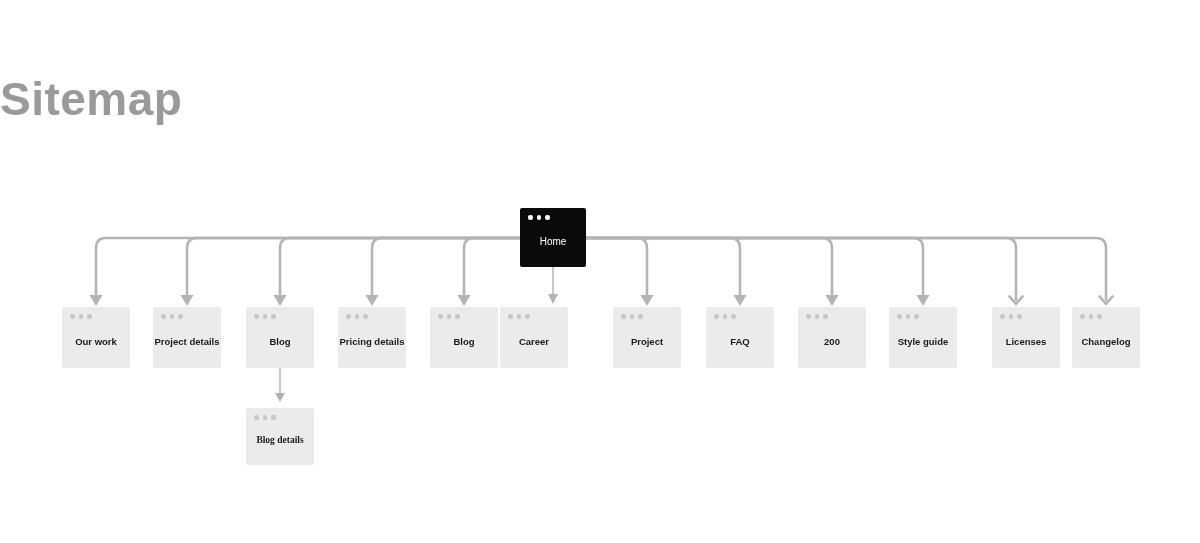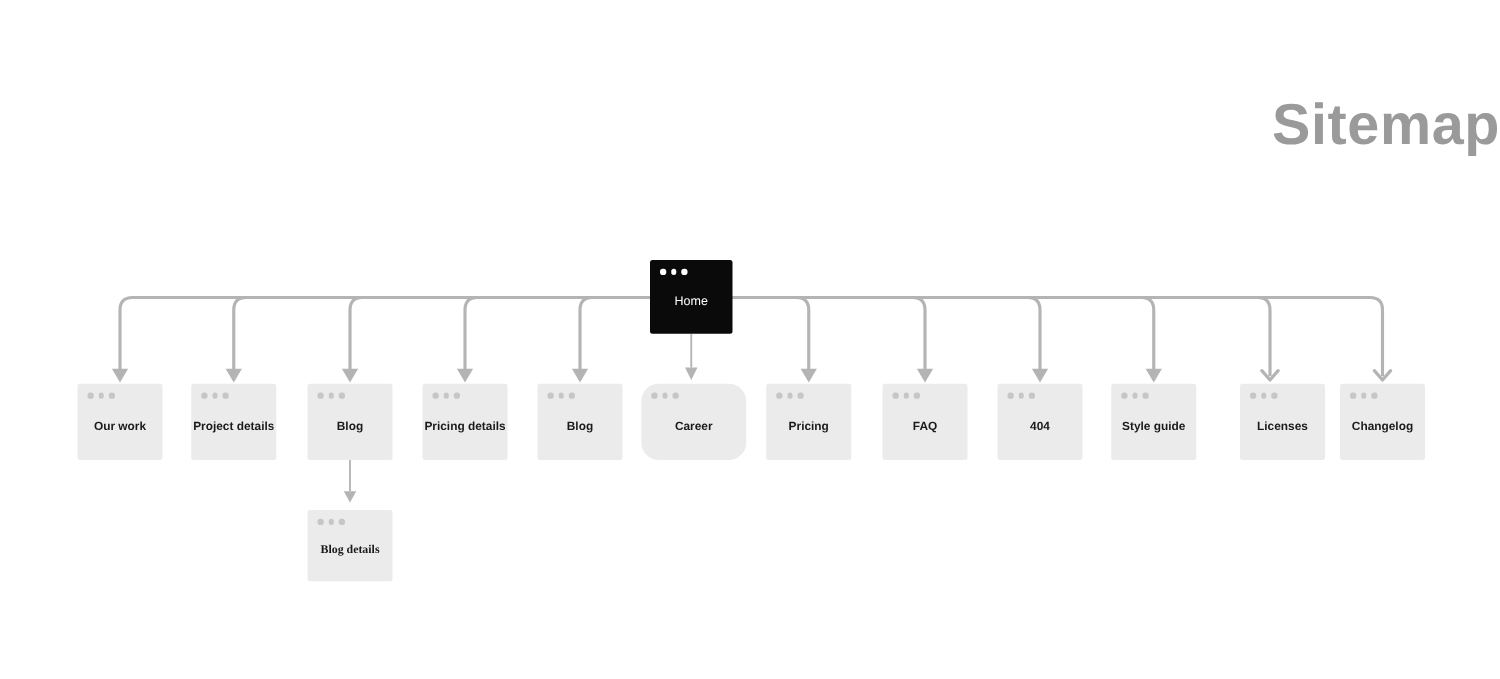--- a/index.html
+++ b/index.html
@@ -12,21 +12,21 @@
     width: 1200px;
     height: 543px;
     background: #ffffff;
     overflow: hidden;
   }
   .title {
     position: absolute;
     left: 0; top: 72px;
     width: 100%;
     margin: 0;
-    text-align: right;
+    text-align: left;
     font-size: 46px;
     font-weight: 700;
     letter-spacing: 0.5px;
   }
   #connectors {
     position: absolute;
     left: 0; top: 0;
   }
   .node {
     position: absolute;
@@ -136,51 +136,51 @@
         <span class="label" style="color: rgb(26, 26, 26);">Pricing details</span>
       </div>
       <div class="node" style="left: 430px; top: 307px; width: 68px; height: 61px; background: rgb(235, 235, 235);">
         <div class="dots">
           <span class="dot" style="background: rgb(198, 198, 198);"></span>
           <span class="dot" style="background: rgb(198, 198, 198);"></span>
           <span class="dot" style="background: rgb(198, 198, 198);"></span>
         </div>
         <span class="label" style="color: rgb(26, 26, 26);">Blog</span>
       </div>
-      <div class="node" style="left: 513px; top: 307px; width: 84px; height: 61px; background: rgb(235, 235, 235); border-radius: 14px;">
+      <div class="node" style="left: 500px; top: 307px; width: 68px; height: 61px; background: rgb(235, 235, 235);">
         <div class="dots">
           <span class="dot" style="background: rgb(198, 198, 198);"></span>
           <span class="dot" style="background: rgb(198, 198, 198);"></span>
           <span class="dot" style="background: rgb(198, 198, 198);"></span>
         </div>
         <span class="label" style="color: rgb(26, 26, 26);">Career</span>
       </div>
       <div class="node" style="left: 613px; top: 307px; width: 68px; height: 61px; background: rgb(235, 235, 235);">
         <div class="dots">
           <span class="dot" style="background: rgb(198, 198, 198);"></span>
           <span class="dot" style="background: rgb(198, 198, 198);"></span>
           <span class="dot" style="background: rgb(198, 198, 198);"></span>
         </div>
-        <span class="label" style="color: rgb(26, 26, 26);">Pricing</span>
+        <span class="label" style="color: rgb(26, 26, 26);">Project</span>
       </div>
       <div class="node" style="left: 706px; top: 307px; width: 68px; height: 61px; background: rgb(235, 235, 235);">
         <div class="dots">
           <span class="dot" style="background: rgb(198, 198, 198);"></span>
           <span class="dot" style="background: rgb(198, 198, 198);"></span>
           <span class="dot" style="background: rgb(198, 198, 198);"></span>
         </div>
         <span class="label" style="color: rgb(26, 26, 26);">FAQ</span>
       </div>
       <div class="node" style="left: 798px; top: 307px; width: 68px; height: 61px; background: rgb(235, 235, 235);">
         <div class="dots">
           <span class="dot" style="background: rgb(198, 198, 198);"></span>
           <span class="dot" style="background: rgb(198, 198, 198);"></span>
           <span class="dot" style="background: rgb(198, 198, 198);"></span>
         </div>
-        <span class="label" style="color: rgb(26, 26, 26);">404</span>
+        <span class="label" style="color: rgb(26, 26, 26);">200</span>
       </div>
       <div class="node" style="left: 889px; top: 307px; width: 68px; height: 61px; background: rgb(235, 235, 235);">
         <div class="dots">
           <span class="dot" style="background: rgb(198, 198, 198);"></span>
           <span class="dot" style="background: rgb(198, 198, 198);"></span>
           <span class="dot" style="background: rgb(198, 198, 198);"></span>
         </div>
         <span class="label" style="color: rgb(26, 26, 26);">Style guide</span>
       </div>
       <div class="node" style="left: 992px; top: 307px; width: 68px; height: 61px; background: rgb(235, 235, 235);">

